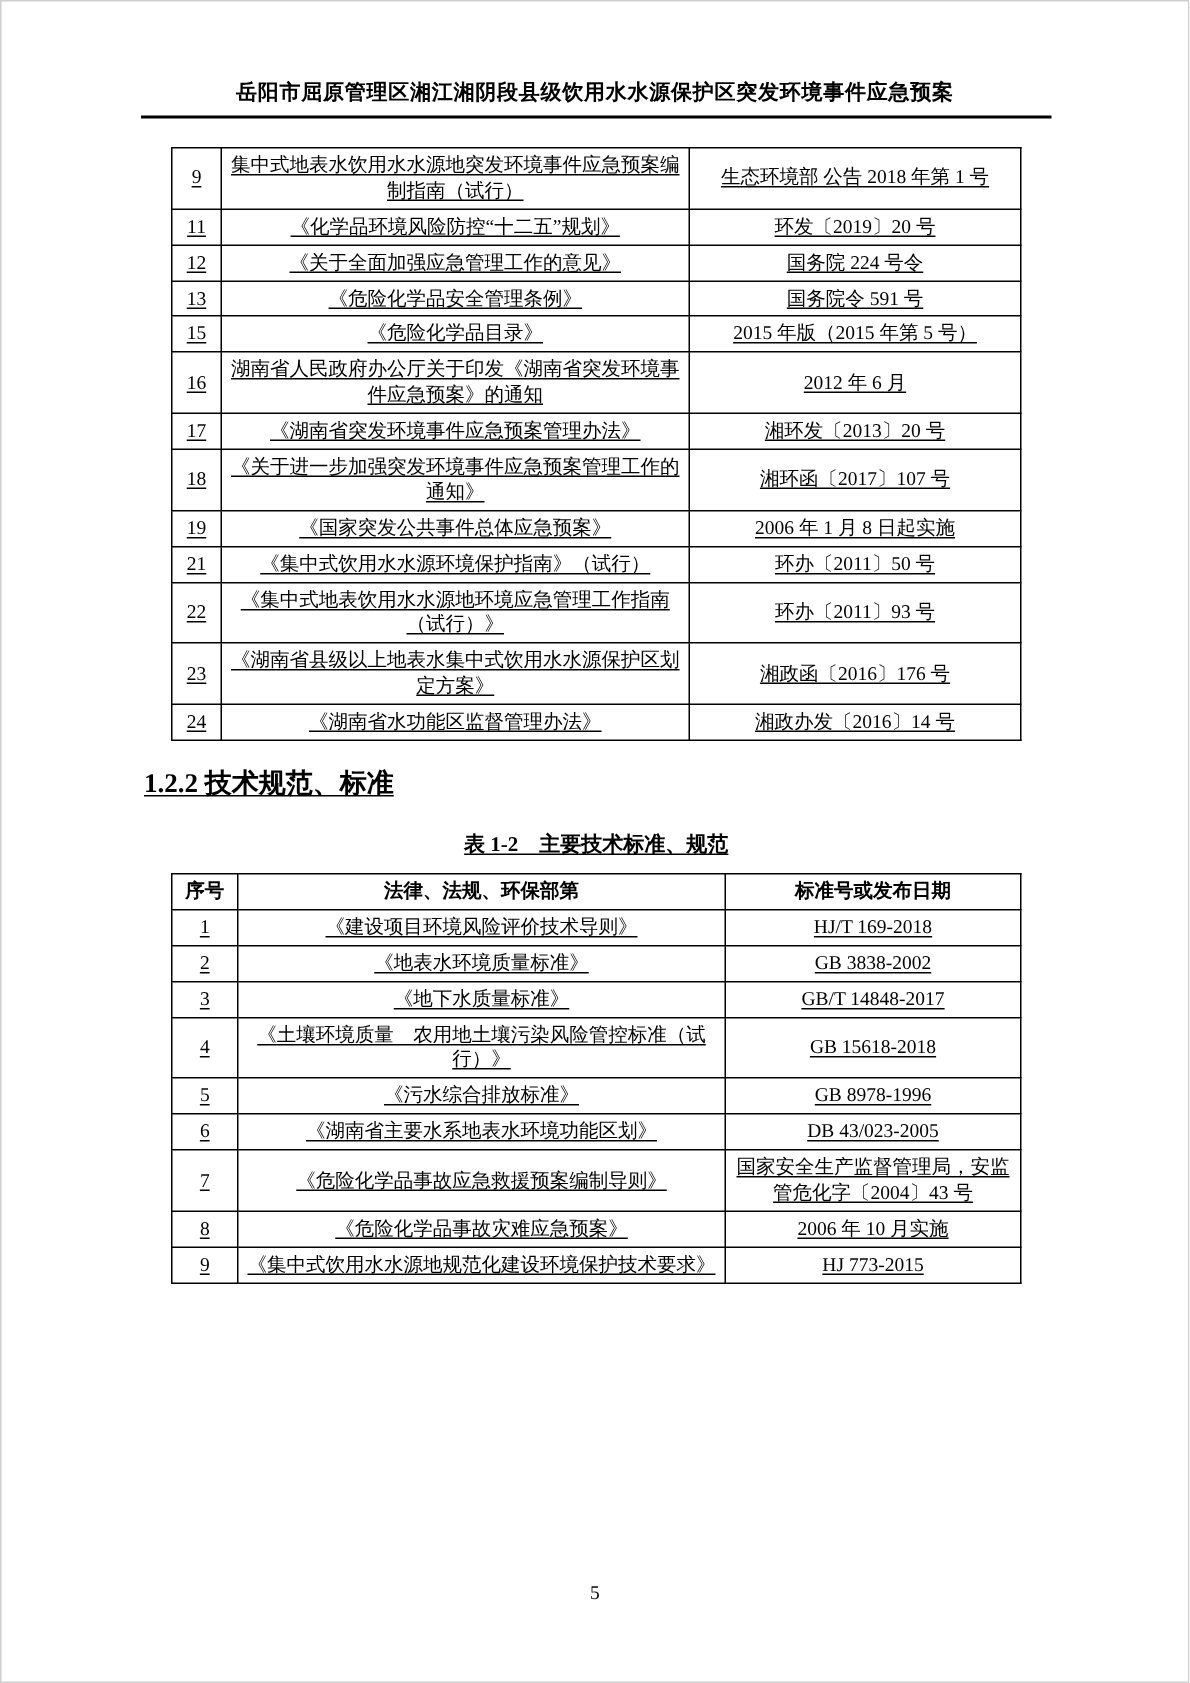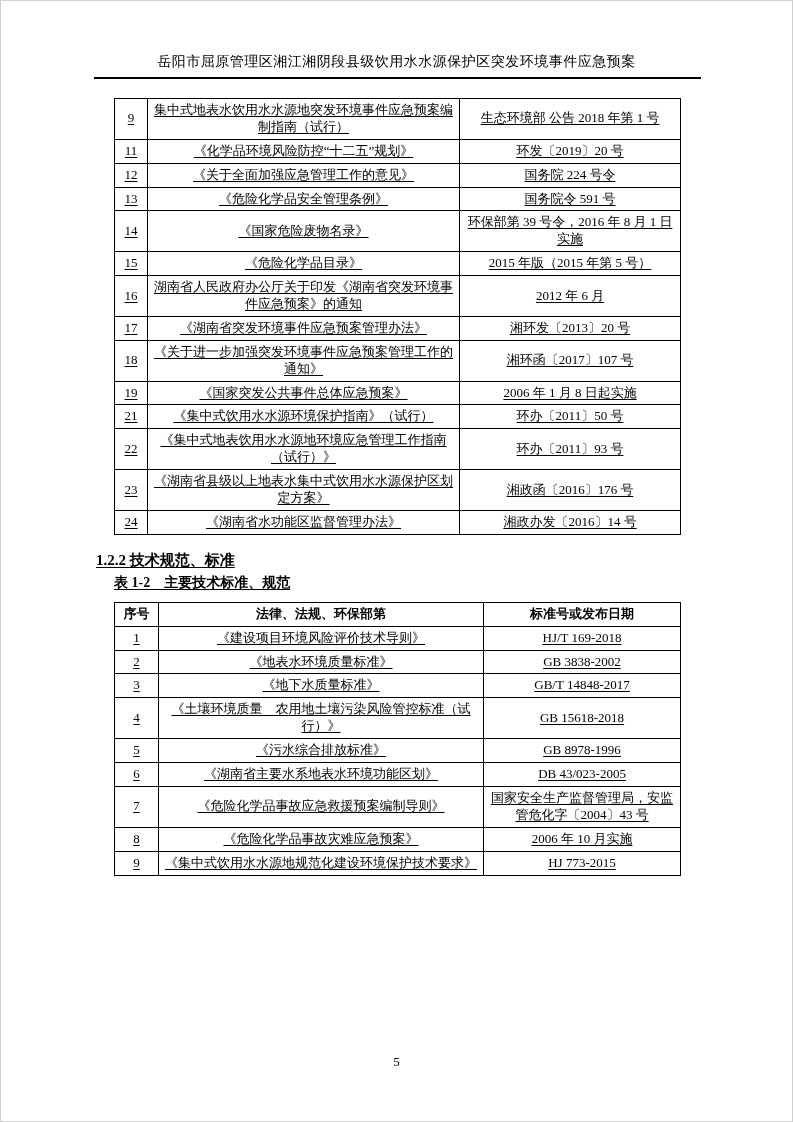--- a/index.html
+++ b/index.html
@@ -18,21 +18,21 @@
     color: #000000;
     overflow: hidden;
   }
   .doc-header {
     position: absolute;
     top: 52px;
     left: 0;
     width: 100%;
     text-align: center;
     font-size: 14px;
-    font-weight: normal;
+    font-weight: bold;
     letter-spacing: 0.5px;
   }
   .header-rule {
     position: absolute;
     top: 76px;
     left: 93px;
     width: 607px;
     border-top: 2px solid #000000;
   }
   .content {
@@ -61,31 +61,31 @@
   .cell-text {
     text-decoration: underline;
     text-underline-offset: 2px;
   }
   .t1-col-no { width: 33px; }
   .t1-col-name { width: 312px; }
   .t2-col-no { width: 44px; }
   .t2-col-name { width: 325px; }
   .section-heading {
     margin: 16px 0 0 -18px;
-    font-size: 15px;
+    font-size: 18px;
     font-weight: bold;
   }
   .section-heading .u {
     text-decoration: underline;
     text-underline-offset: 2px;
   }
   .table-caption {
-    margin-top: 4px;
+    margin-top: 20px;
     margin-bottom: 10px;
-    text-align: left;
+    text-align: center;
     font-size: 14px;
     font-weight: bold;
   }
   .table-caption .u {
     text-decoration: underline;
     text-underline-offset: 2px;
   }
   .page-number {
     position: absolute;
     top: 1053px;
@@ -125,25 +125,20 @@
           </tr>
           <tr>
             <td><span class="cell-text">12</span></td>
             <td><span class="cell-text">《关于全面加强应急管理工作的意见》</span></td>
             <td><span class="cell-text">国务院 224 号令</span></td>
           </tr>
           <tr>
             <td><span class="cell-text">13</span></td>
             <td><span class="cell-text">《危险化学品安全管理条例》</span></td>
             <td><span class="cell-text">国务院令 591 号</span></td>
-          </tr>
-          <tr>
-            <td><span class="cell-text">14</span></td>
-            <td><span class="cell-text">《国家危险废物名录》</span></td>
-            <td><span class="cell-text">环保部第 39 号令，2016 年 8 月 1 日实施</span></td>
           </tr>
           <tr>
             <td><span class="cell-text">15</span></td>
             <td><span class="cell-text">《危险化学品目录》</span></td>
             <td><span class="cell-text">2015 年版（2015 年第 5 号）</span></td>
           </tr>
           <tr>
             <td><span class="cell-text">16</span></td>
             <td><span class="cell-text">湖南省人民政府办公厅关于印发《湖南省突发环境事件应急预案》的通知</span></td>
             <td><span class="cell-text">2012 年 6 月</span></td>

